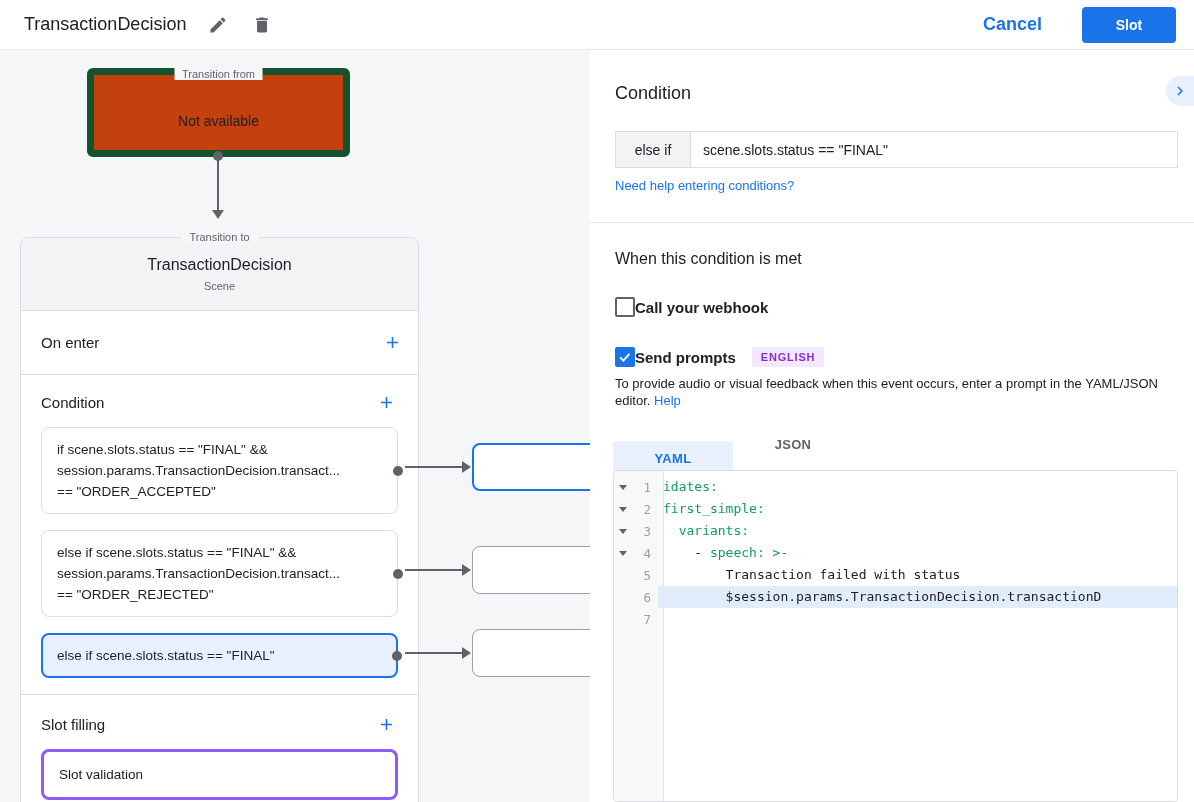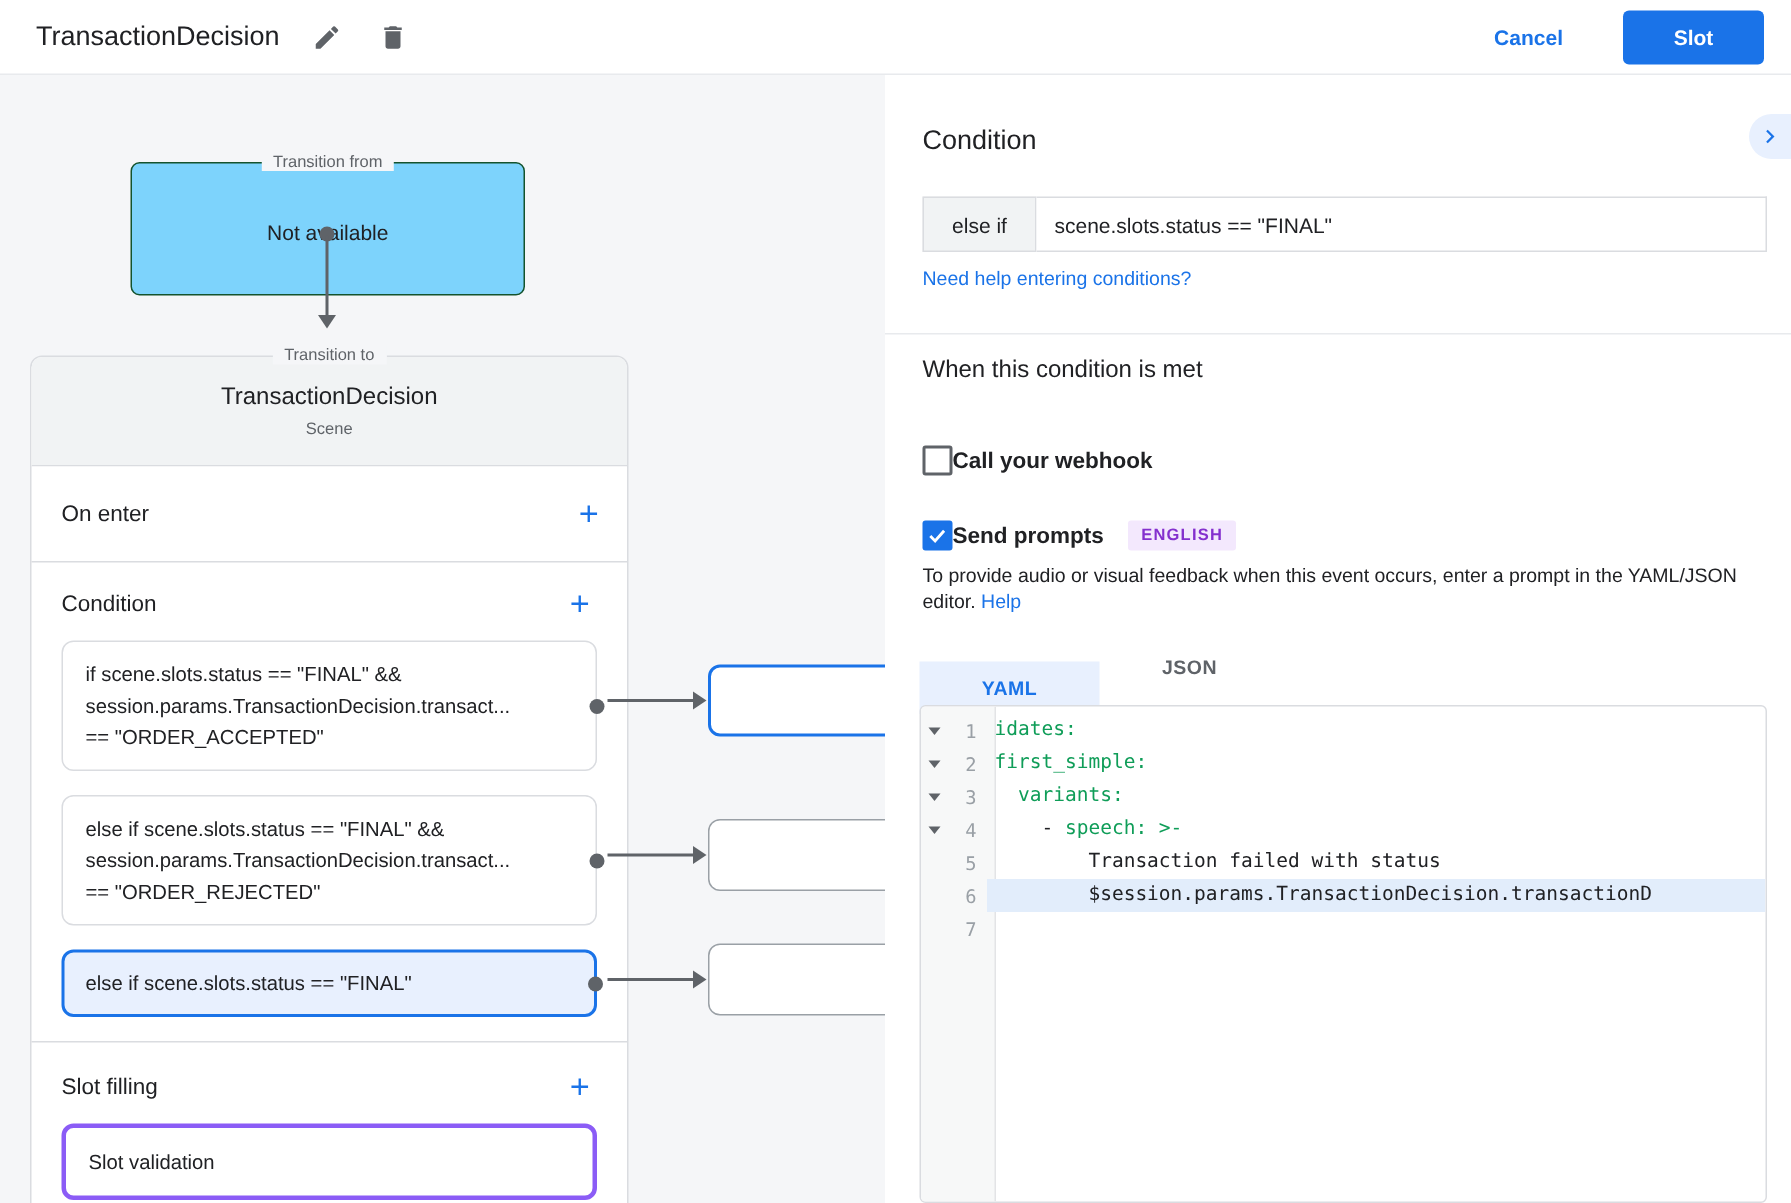--- a/index.html
+++ b/index.html
@@ -7,29 +7,29 @@
   body { font-family: "Liberation Sans", sans-serif; color:#202124; background:#fff; overflow:hidden; }
   #page { position:relative; width:1194px; height:802px; overflow:hidden; background:#fff; }
 
   
   .topbar { position:absolute; left:0; top:0; width:1194px; height:50px; background:#fff;
             border-bottom:1px solid #e8eaed; display:flex; align-items:center; z-index:30; }
   .topbar-title { font-size:18px; color:#202124; margin-left:24px; }
   .icon-btn { width:24px; height:24px; margin-left:20px; display:flex; align-items:center; justify-content:center; cursor:pointer; }
   .icon-btn svg { fill:#5f6368; }
   .topbar-spacer { flex:1; }
-  .cancel-btn { color:#1a73e8; font-size:14px; font-weight:bold; margin-right:40px; cursor:pointer; }
+  .cancel-btn { color:#1a73e8; font-size:18px; font-weight:bold; margin-right:40px; cursor:pointer; }
   .save-btn { background:#1a73e8; color:#fff; font-size:14px; font-weight:bold; border:none;
               border-radius:4px; width:94px; height:36px; margin-right:18px; cursor:pointer; }
 
   
   .flow { position:absolute; left:0; top:50px; width:590px; height:752px; background:#f5f6f8; overflow:hidden; }
 
-  .from-box { position:absolute; left:87px; top:18px; width:263px; height:89px; background:#7dd3fc;
-              border:1px solid #14532d; border-radius:6px;margin-top:40px; }
+  .from-box { position:absolute; left:87px; top:18px; width:263px; height:89px; background:#c2410c;
+              border:7px solid #14532d; border-radius:6px; }
   .box-legend { position:absolute; top:-7px; left:50%; transform:translateX(-50%); background:#f5f6f8;
                 padding:0 8px; font-size:11px; color:#5f6368; white-space:nowrap; }
   .from-box-text { position:absolute; left:0; right:0; top:38px; text-align:center; font-size:14px; color:#202124; }
 
   .v-dot { position:absolute; left:213px; top:101px; width:10px; height:10px; border-radius:50%; background:#5f6368; }
   .v-line { position:absolute; left:217px; top:107px; width:2px; height:53px; background:#5f6368; }
   .v-arrowhead { position:absolute; left:212px; top:160px; width:0; height:0;
                  border-left:6px solid transparent; border-right:6px solid transparent; border-top:9px solid #5f6368; }
 
   .to-fieldset { position:absolute; left:20px; top:187px; width:399px; height:616px; background:#fff;
@@ -79,21 +79,21 @@
 
   .cond-input-row { position:absolute; left:25px; top:81px; width:563px; height:37px; display:flex; }
   .cond-prefix { width:76px; background:#f1f3f4; border:1px solid #dadce0; display:flex; align-items:center;
                  justify-content:center; font-size:14px; color:#202124; }
   .cond-input { flex:1; border:1px solid #dadce0; border-left:none; background:#fff; font-size:14px;
                 color:#202124; padding:0 12px; font-family:"Liberation Sans", sans-serif; outline:none; }
 
   .help-link { position:absolute; left:25px; top:128px; font-size:13px; color:#1a73e8; cursor:pointer; }
   .panel-divider { position:absolute; left:0; right:0; top:172px; height:1px; background:#e8eaed; }
 
-  .when-title { position:absolute; left:25px; top:188px; font-size:16px; color:#202124; }
+  .when-title { position:absolute; left:25px; top:200px; font-size:16px; color:#202124; }
 
   .check-row { position:absolute; left:25px; display:flex; align-items:center; height:24px; }
   .check-row.webhook { top:245px; } .check-row.prompts { top:295px; }
   .checkbox { width:20px; height:20px; border:2px solid #5f6368; border-radius:2px; background:#fff; cursor:pointer; }
   .checkbox.checked { border:none; background:#1a73e8; display:flex; align-items:center; justify-content:center; }
   .check-label { font-size:15px; font-weight:bold; color:#202124; }
   .lang-badge { background:#f3e8fd; color:#8430ce; font-size:11px; font-weight:bold; letter-spacing:0.8px;
                 padding:4px 9px; border-radius:2px; margin-left:16px; }
 
   .prompt-desc { position:absolute; left:25px; top:325px; width:552px; font-size:13px; line-height:17px; color:#202124; }

